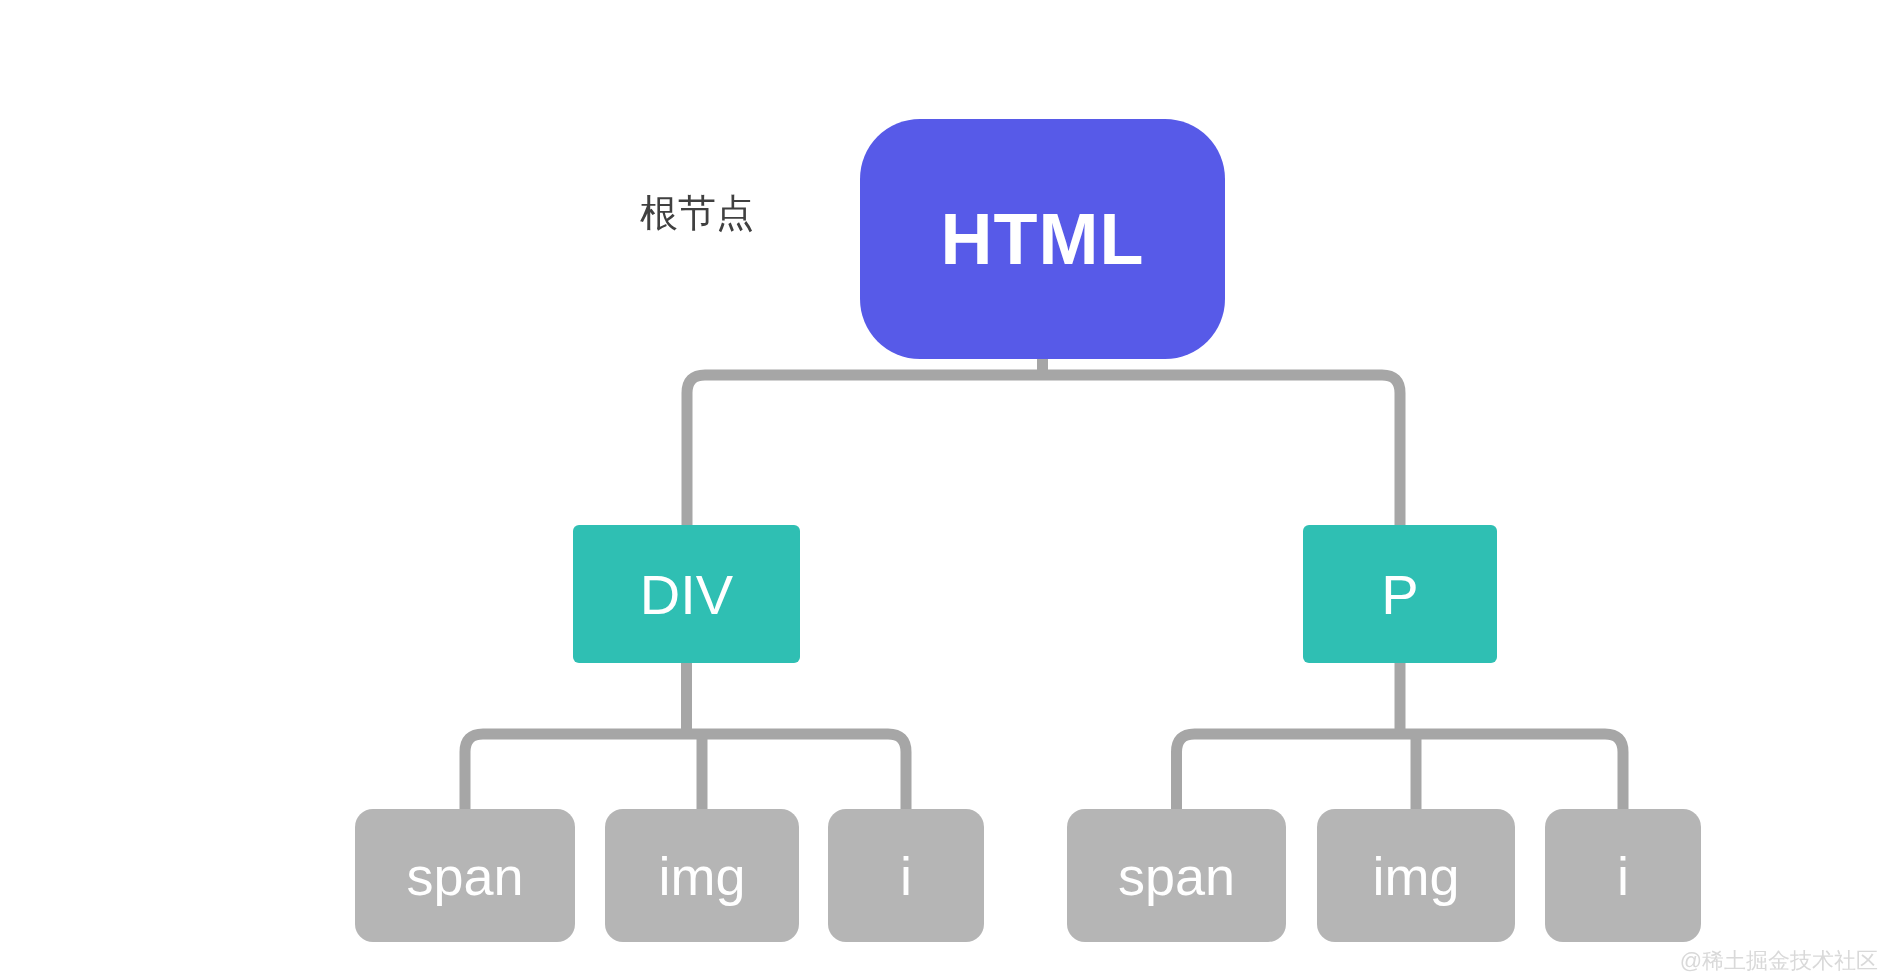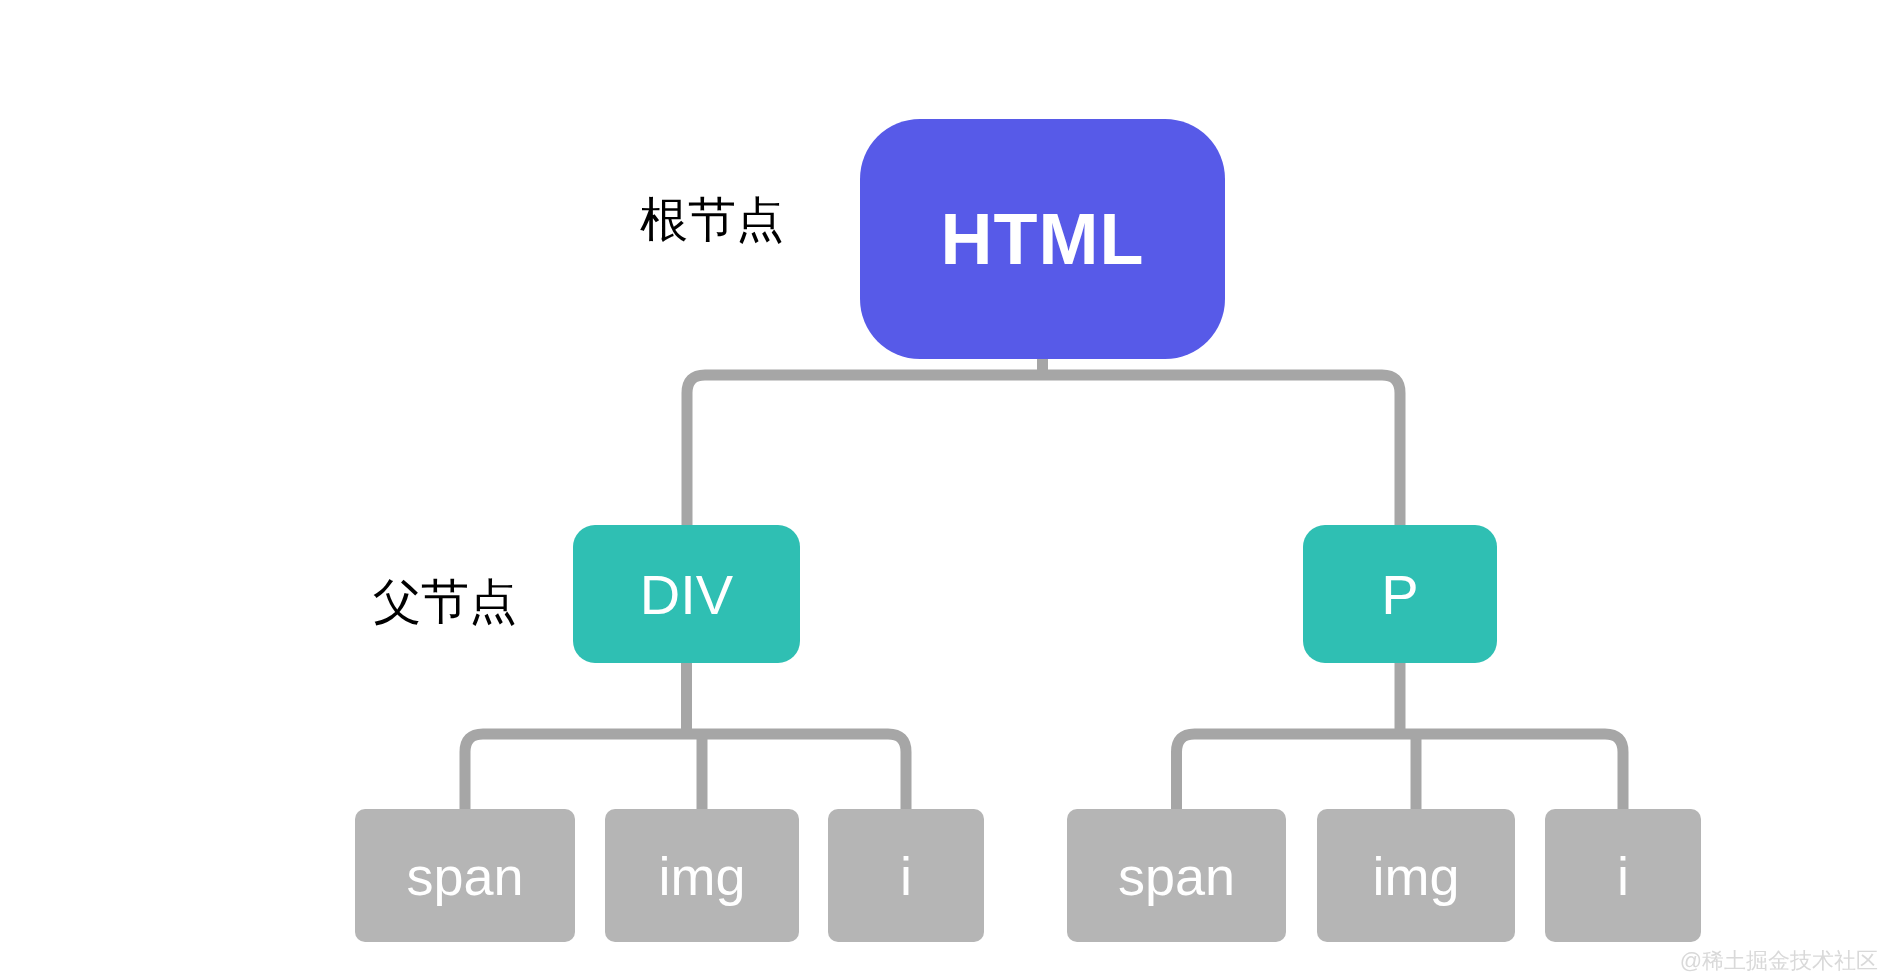--- a/index.html
+++ b/index.html
@@ -34,44 +34,44 @@
     left: 860px; top: 119px;
     width: 365px; height: 240px;
     border-radius: 60px;
     background: #575AE8;
     font-size: 72px;
     font-weight: 700;
     letter-spacing: 1px;
   }
   .node-parent {
     background: #2FBFB3;
-    border-radius: 22px;
+    border-radius: 6px;
     font-size: 56px;
     font-weight: 400;
   }
   .node-parent-div { left: 573px; top: 525px; width: 227px; height: 138px; }
   .node-parent-p   { left: 1303px; top: 525px; width: 194px; height: 138px; }
   .node-child {
     background: #B5B5B5;
-    border-radius: 10px;
+    border-radius: 18px;
     font-size: 54px;
     font-weight: 400;
     top: 809px;
     height: 133px;
   }
   .child-l-span { left: 355px;  width: 220px; }
   .child-l-img  { left: 605px;  width: 194px; }
   .child-l-i    { left: 828px;  width: 156px; }
   .child-r-span { left: 1067px; width: 219px; }
   .child-r-img  { left: 1317px; width: 198px; }
   .child-r-i    { left: 1545px; width: 156px; }
   .row-label {
     position: absolute;
-    color: #000000;
-    font-size: 48px;
+    color: #404040;
+    font-size: 38px;
     font-weight: 400;
     white-space: nowrap;
     z-index: 1;
     text-align: right;
   }
   .label-root   { left: 640px; top: 188px; }
   .label-parent { left: 373px; top: 570px; }
   .label-child  { left: 143px; top: 804px; }
   .watermark {
     position: absolute;
@@ -96,21 +96,20 @@
     <path d="M 686.5 661 L 686.5 737"></path>
     <path d="M 465 811 L 465 752 Q 465 734 483 734 L 888 734 Q 906 734 906 752 L 906 811"></path>
     <path d="M 702 730 L 702 811"></path>
 
     <path d="M 1400 661 L 1400 737"></path>
     <path d="M 1176.5 811 L 1176.5 752 Q 1176.5 734 1194.5 734 L 1605 734 Q 1623 734 1623 752 L 1623 811"></path>
     <path d="M 1416 730 L 1416 811"></path>
   </svg>
 
   <div class="row-label label-root">根节点</div>
-  <div class="row-label label-parent">父节点</div>
 
   <div class="node node-root">HTML</div>
 
   <div class="node node-parent node-parent-div">DIV</div>
   <div class="node node-parent node-parent-p">P</div>
 
   <div class="node node-child child-l-span">span</div>
   <div class="node node-child child-l-img">img</div>
   <div class="node node-child child-l-i">i</div>
 

